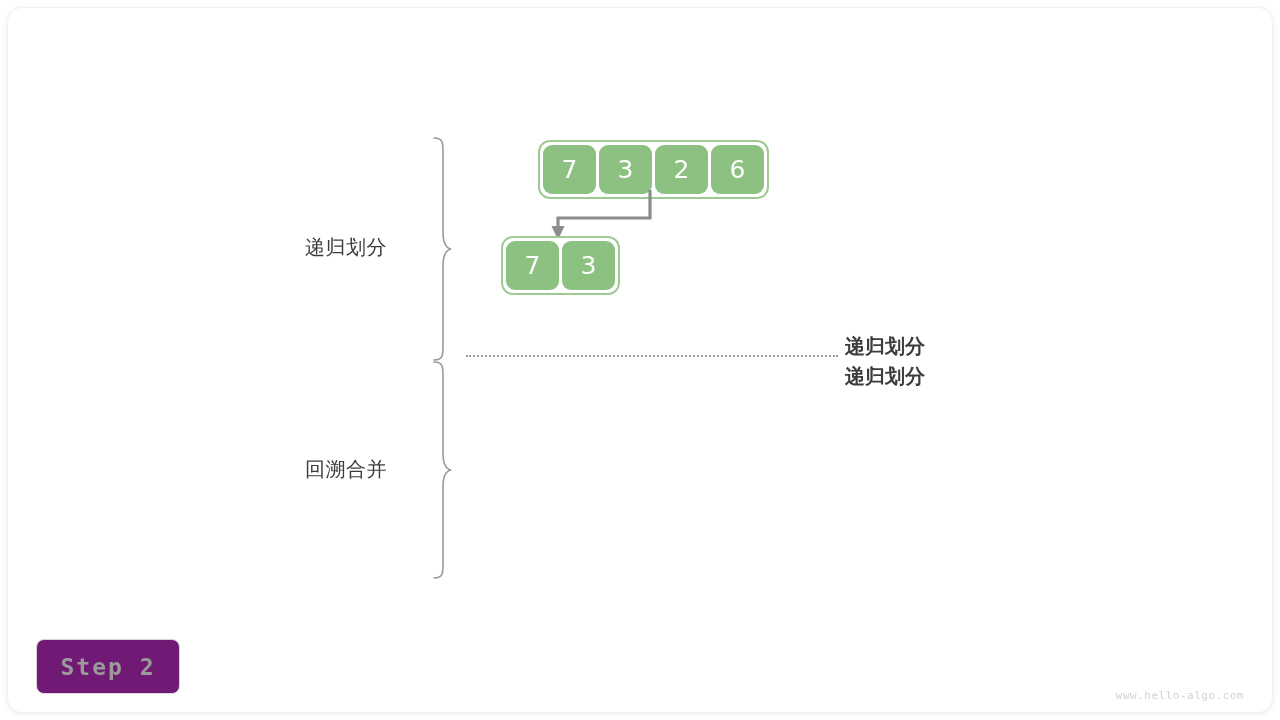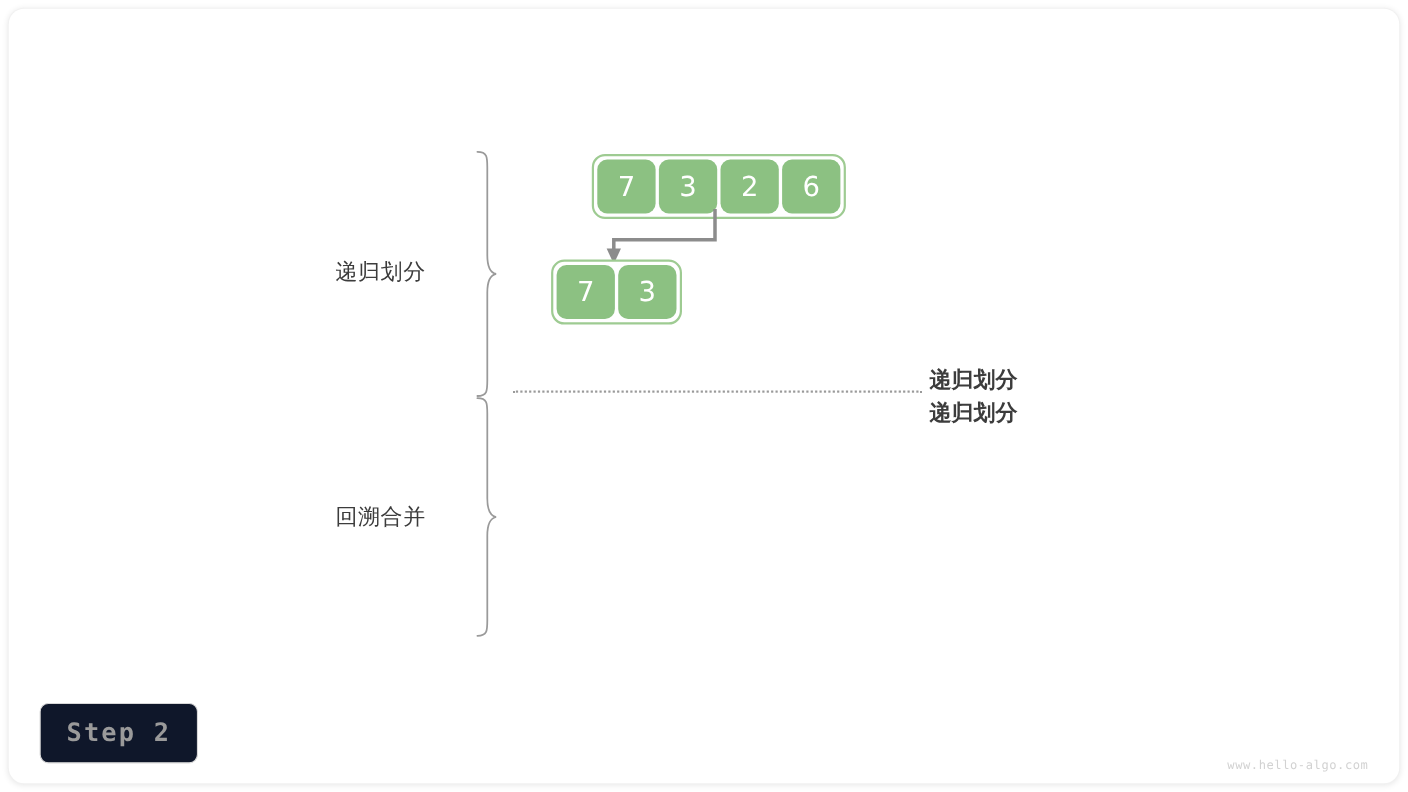--- a/index.html
+++ b/index.html
@@ -105,21 +105,21 @@
   
   #step-badge {
     position: absolute;
     left: 36px;
     top: 639px;
     width: 144px;
     height: 55px;
     box-sizing: border-box;
     border: 1px solid #d8d8d8;
     border-radius: 8px;
-    background: #0f172a;
+    background: #701a75;
     display: flex;
     align-items: center;
     justify-content: center;
     color: #9a9a9a;
     font-size: 23px;
     font-weight: bold;
     letter-spacing: 2px;
     font-family: "DejaVu Sans Mono", "Liberation Mono", monospace;
   }
 

